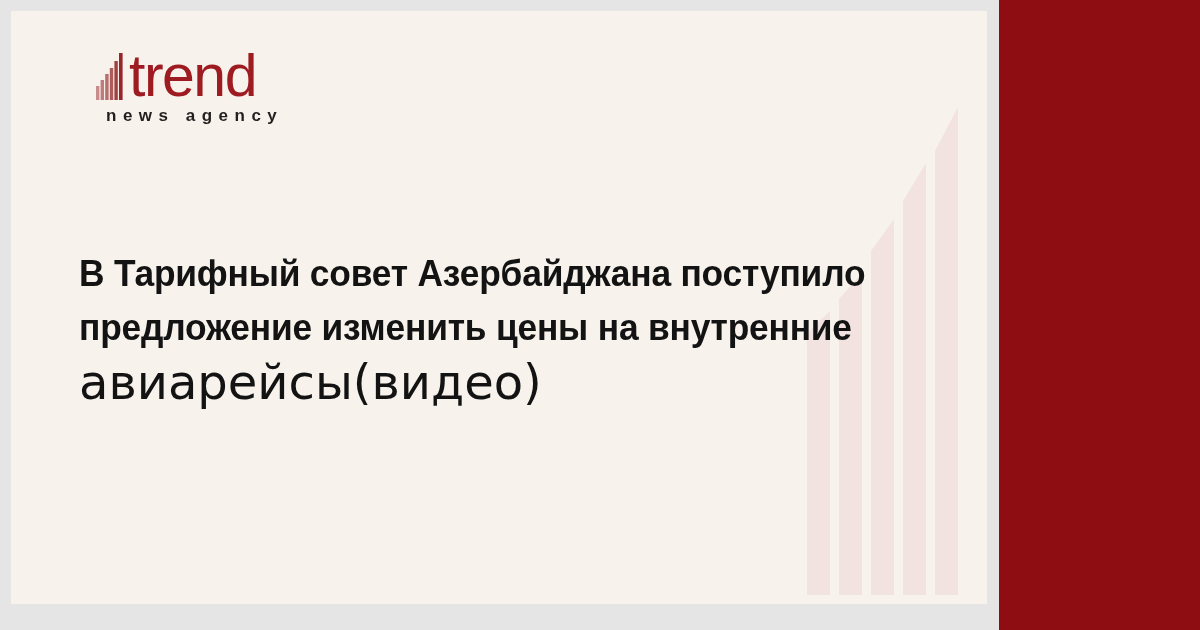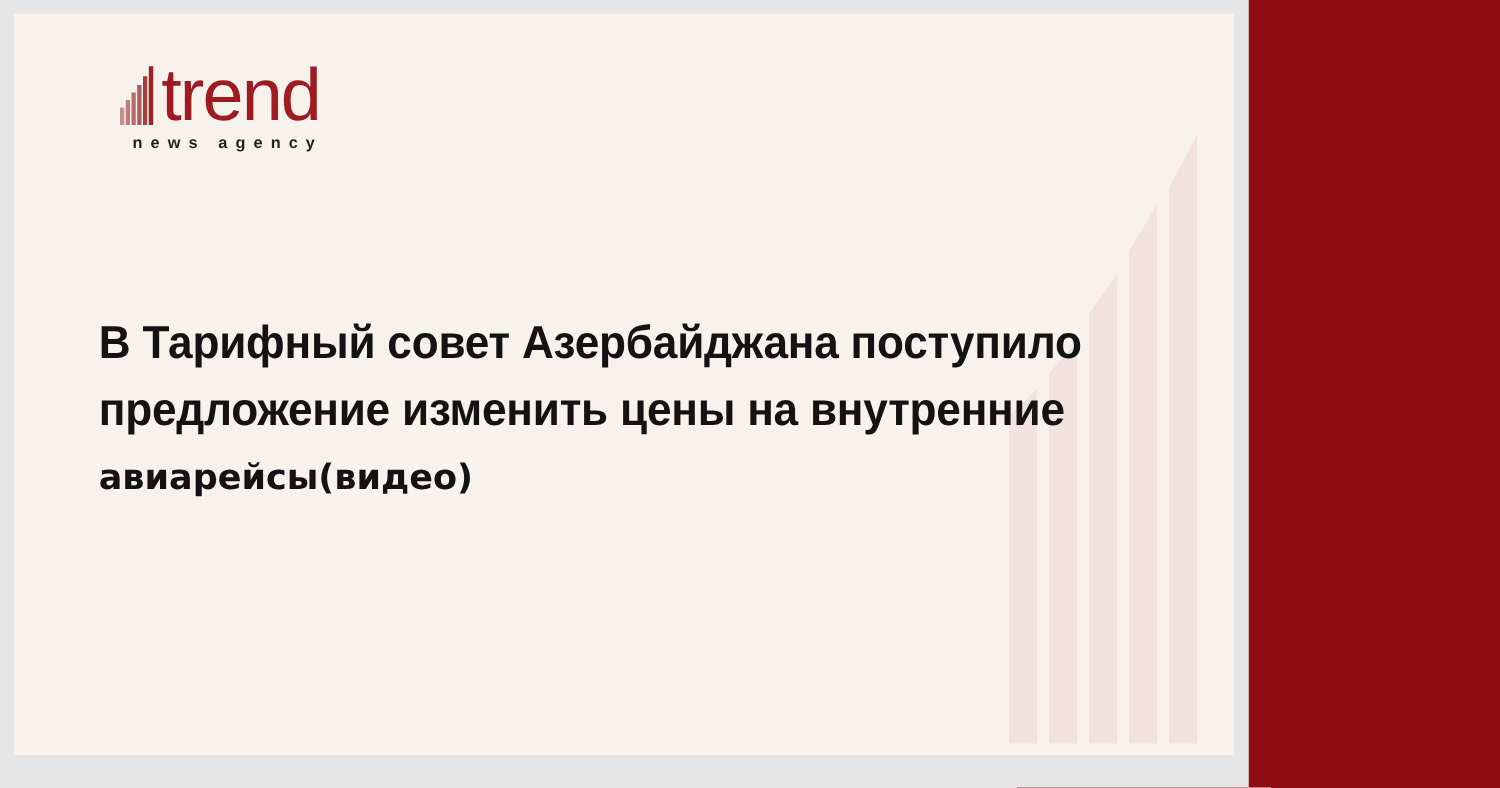--- a/index.html
+++ b/index.html
@@ -72,21 +72,21 @@
     line-height: 50px;
     font-weight: 400;
     letter-spacing: -1.5px;
     color: #9e1b21;
     white-space: nowrap;
   }
   #logo-tagline {
     margin-top: 5px;
     margin-left: 10px;
     font-family: "Liberation Sans", sans-serif;
-    font-size: 13px;
+    font-size: 17px;
     font-weight: 700;
     letter-spacing: 6.5px;
     color: #231f20;
     white-space: nowrap;
   }
 
   
   #headline {
     position: absolute;
     left: 68px;
@@ -102,22 +102,22 @@
     white-space: nowrap;
     letter-spacing: -0.2px;
   }
   .headline-line.condensed {
     font-stretch: condensed;
     transform: scaleX(0.955);
     transform-origin: left center;
   }
   .headline-line.wide {
     font-family: "DejaVu Sans", sans-serif;
-    font-weight: 700;
-    font-size: 28px;
+    font-weight: 400;
+    font-size: 48px;
     letter-spacing: 0px;
   }
 </style>
 </head>
 <body>
 
 <div id="og-card">
   <div id="card-surface">
 
     <div id="deco-bars">

